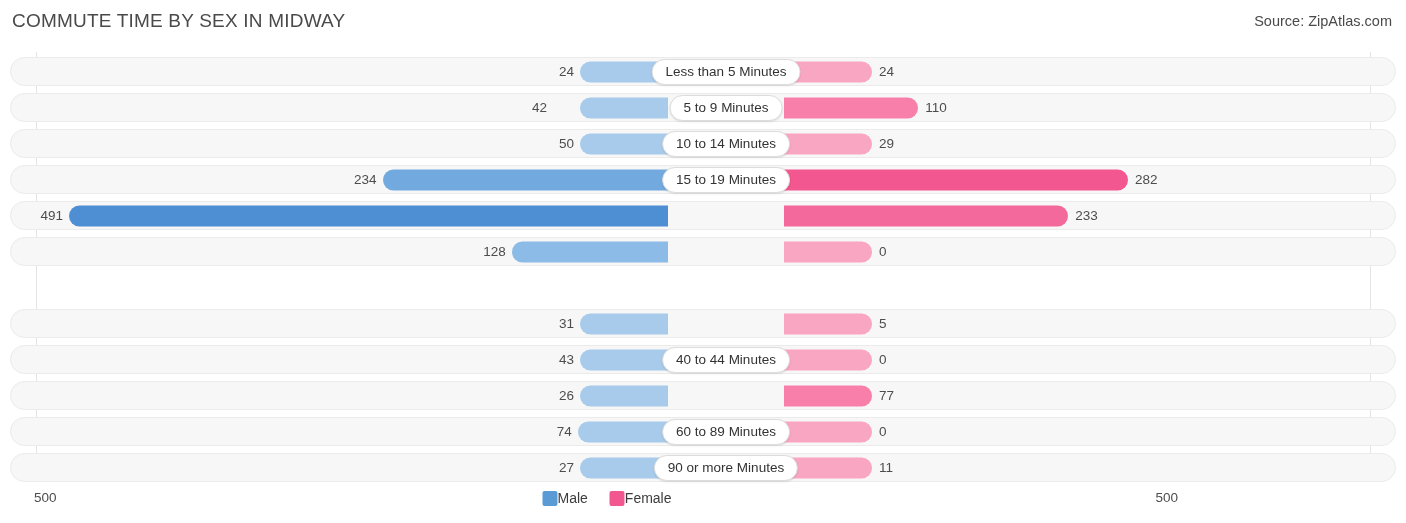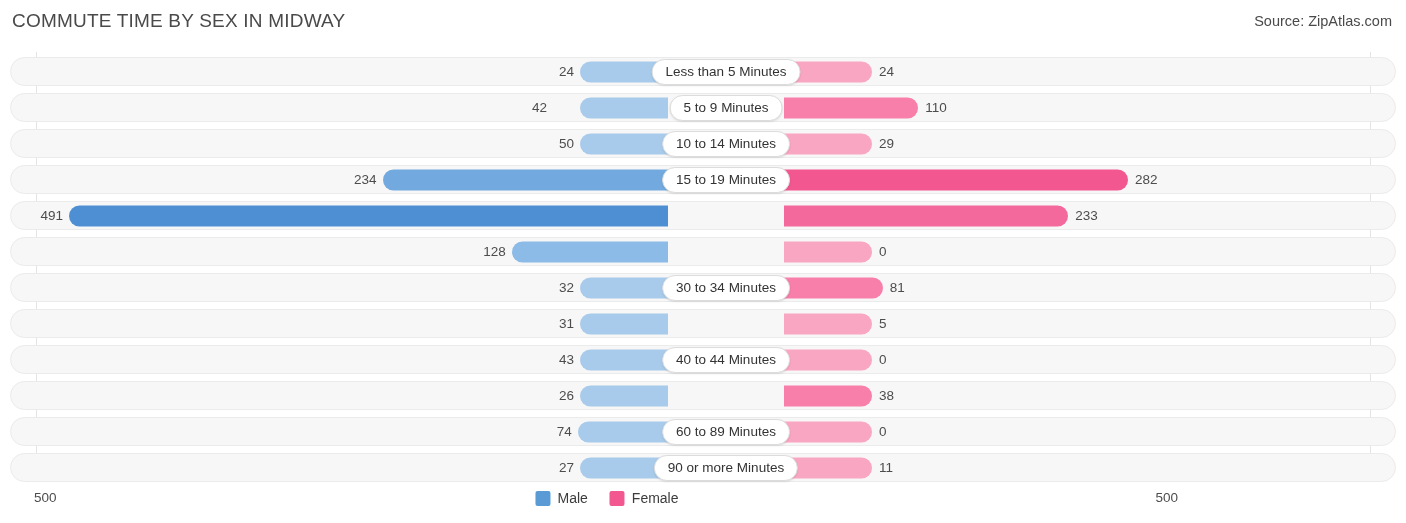--- a/index.html
+++ b/index.html
@@ -76,21 +76,21 @@
   .axis-label{
     position:absolute;top:4px;
     font-size:13.5px;color:#4d4d4d;
   }
   #axis-left{left:34px;}
   #axis-right{right:36px;}
   #legend{
     position:absolute;left:50%;top:4px;transform:translateX(-50%);
     display:flex;align-items:center;gap:22px;
   }
-  .legend-item{display:flex;align-items:center;gap:7px;}
+  .legend-item{display:flex;align-items:center;}
   .legend-swatch{
     width:15px;height:15px;border-radius:2px;display:block;
   }
   .legend-text{font-size:14px;color:#3c3c3c;}
 </style>
 </head>
 <body>
 
 <div id="chart-title">COMMUTE TIME BY SEX IN MIDWAY</div>
 <div id="chart-source">Source: ZipAtlas.com</div>
@@ -143,29 +143,20 @@
       </div>
     </div>
     <div class="row" style="top: 185px;">
       <div class="row-inner">
         <div class="bar bar-male" style="left: 478.84px; width: 156.16px; background: rgb(140, 187, 232);"></div>
         <div class="bar bar-female" style="left: 751px; width: 88px; background: rgb(249, 166, 194);"></div>
         <div class="val val-male" style="left: 432.84px; width: 40px;">128</div>
         <div class="val val-female" style="left: 846px;">0</div>
       </div>
     </div>
-    <div class="row" style="top: 221px;">
-      <div class="row-inner">
-        <div class="bar bar-male" style="left: 547px; width: 88px; background: rgb(168, 203, 236);"></div>
-        <div class="bar bar-female" style="left: 751px; width: 98.82px; background: rgb(247, 127, 169);"></div>
-        <div class="val val-male" style="left: 501px; width: 40px;">32</div>
-        <div class="val val-female" style="left: 856.82px;">81</div>
-        <div class="pill" style="left: 693px;">30 to 34 Minutes</div>
-      </div>
-    </div>
     <div class="row" style="top: 257px;">
       <div class="row-inner">
         <div class="bar bar-male" style="left: 547px; width: 88px; background: rgb(168, 203, 236);"></div>
         <div class="bar bar-female" style="left: 751px; width: 88px; background: rgb(249, 166, 194);"></div>
         <div class="val val-male" style="left: 501px; width: 40px;">31</div>
         <div class="val val-female" style="left: 846px;">5</div>
       </div>
     </div>
     <div class="row" style="top: 293px;">
       <div class="row-inner">
@@ -174,21 +165,21 @@
         <div class="val val-male" style="left: 501px; width: 40px;">43</div>
         <div class="val val-female" style="left: 846px;">0</div>
         <div class="pill" style="left: 693px;">40 to 44 Minutes</div>
       </div>
     </div>
     <div class="row" style="top: 329px;">
       <div class="row-inner">
         <div class="bar bar-male" style="left: 547px; width: 88px; background: rgb(168, 203, 236);"></div>
         <div class="bar bar-female" style="left: 751px; width: 88px; background: rgb(247, 127, 169);"></div>
         <div class="val val-male" style="left: 501px; width: 40px;">26</div>
-        <div class="val val-female" style="left: 846px;">38</div>
+        <div class="val val-female" style="left: 846px;">77</div>
       </div>
     </div>
     <div class="row" style="top: 365px;">
       <div class="row-inner">
         <div class="bar bar-male" style="left: 544.72px; width: 90.28px; background: rgb(168, 203, 236);"></div>
         <div class="bar bar-female" style="left: 751px; width: 88px; background: rgb(249, 166, 194);"></div>
         <div class="val val-male" style="left: 498.72px; width: 40px;">74</div>
         <div class="val val-female" style="left: 846px;">0</div>
         <div class="pill" style="left: 693px;">60 to 89 Minutes</div>
       </div>

